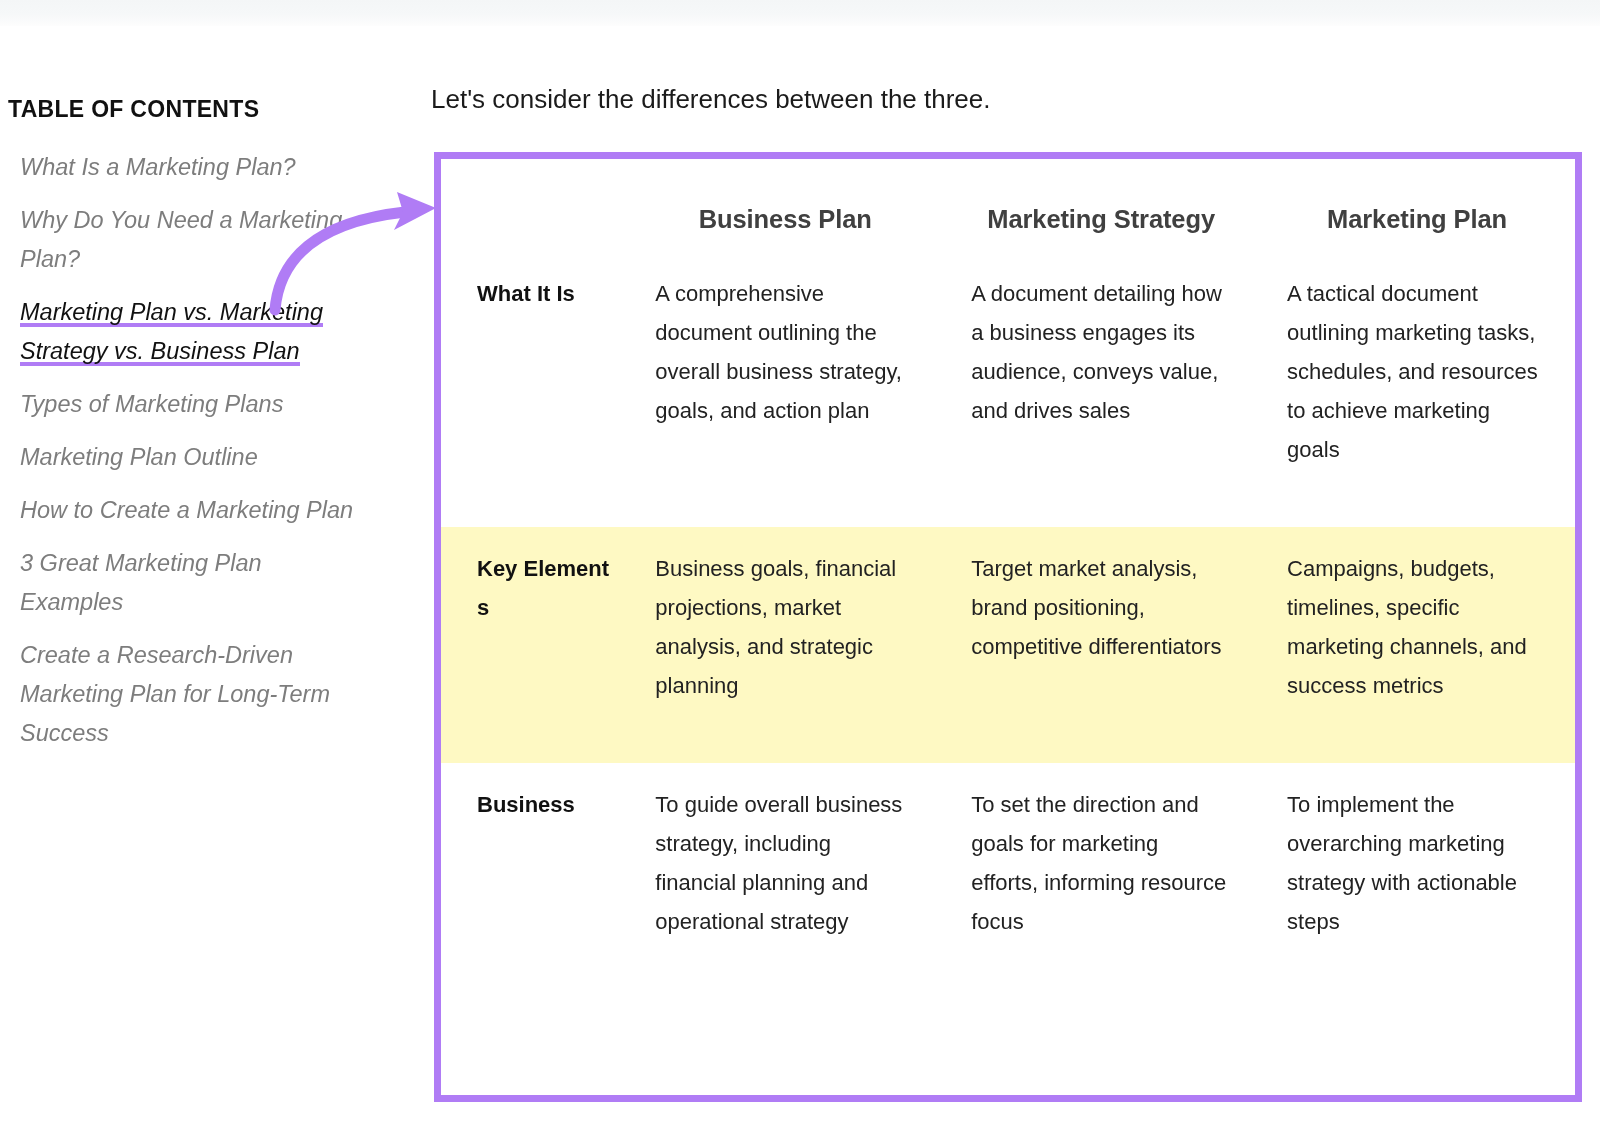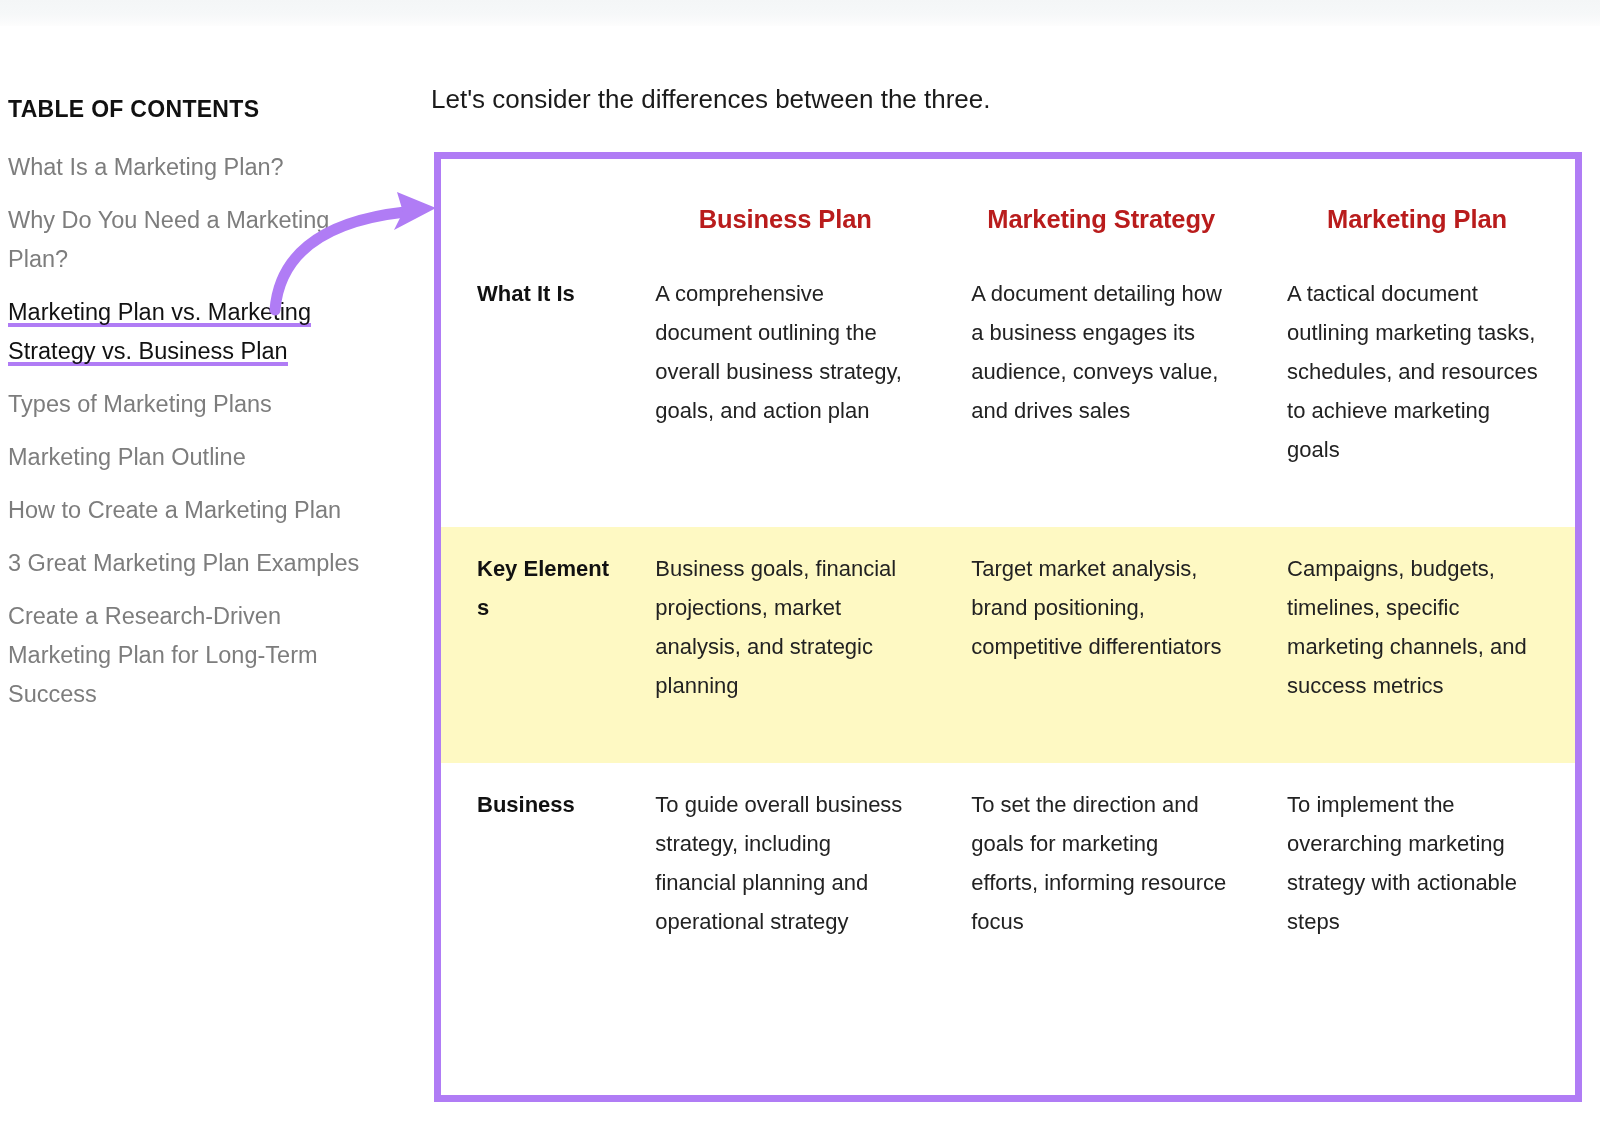--- a/index.html
+++ b/index.html
@@ -36,22 +36,23 @@
   .toc-title {
     font-size: 23px;
     font-weight: 700;
     letter-spacing: 0.3px;
     color: #111111;
     margin: 0 0 24px 0;
     line-height: 1.2;
   }
   .toc-list {
     list-style: none;
-    margin: 0;
+    margin: 12px;
     padding: 0;
+    font-style: italic;
   }
   .toc-item {
     font-size: 23.5px;
     line-height: 39px;
     color: #7d7d7d;
     margin-bottom: 14px;
     cursor: pointer;
   }
   .toc-item.active {
     color: #111111;
@@ -90,21 +91,21 @@
     width: 100%;
     table-layout: fixed;
     font-size: 21.5px;
   }
   table.cmp col.c-label { width: 16.4%; }
   table.cmp col.c-data  { width: 27.8%; }
 
   table.cmp thead th {
     font-size: 25.5px;
     font-weight: 700;
-    color: #b91c1c;
+    color: #404040;
     padding: 46px 10px 18px 10px;
     vertical-align: bottom;
     letter-spacing: -0.1px;
     white-space: nowrap;
   }
   table.cmp thead th.blank { padding: 0; }
 
   table.cmp tbody tr.shade { background: #fef9c3; }
 
   table.cmp tbody th.rowlab {

